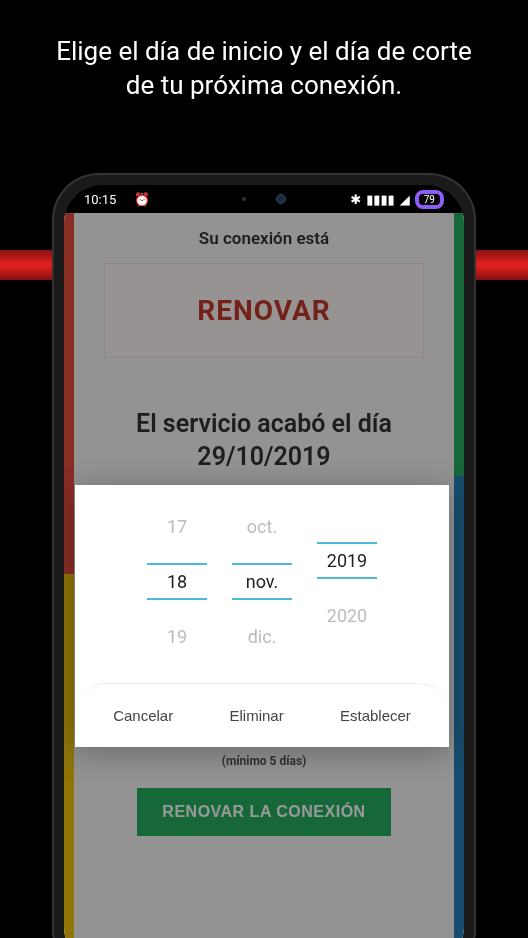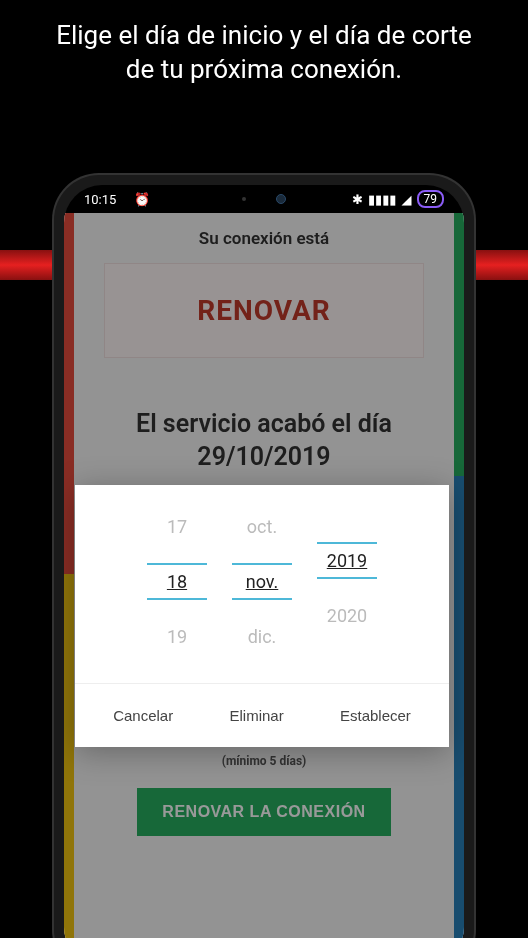--- a/index.html
+++ b/index.html
@@ -8,21 +8,21 @@
       height: 938px;
       background: #000;
       font-family: -apple-system, BlinkMacSystemFont, 'Segoe UI', Roboto, sans-serif;
       overflow: hidden;
       position: relative;
     }
     .instruction {
       color: #fff;
       text-align: center;
       font-size: 26px;
-      padding: 19px 40px 20px;
+      padding: 35px 40px 20px;
       line-height: 1.3;
       font-weight: 400;
     }
     .red-band {
       position: absolute;
       top: 250px;
       left: 0;
       right: 0;
       height: 30px;
       background: linear-gradient(to bottom, #881010 0%, #e62020 50%, #881010 100%);
@@ -87,24 +87,24 @@
       align-items: center;
       justify-content: space-between;
       padding: 0 20px;
       color: #fff;
       font-size: 13px;
       z-index: 15;
     }
     .status-left { display: flex; align-items: center; gap: 18px; }
     .status-right { display: flex; align-items: center; gap: 5px; }
     .battery-badge {
-      border: 2px solid #8b5cf6;
+      border: 4px solid #8b5cf6;
       border-radius: 8px;
       padding: 0 5px;
-      font-size: 12px;
+      font-size: 10px;
     }
     .app-screen {
       position: absolute;
       top: 28px;
       left: 0;
       right: 0;
       bottom: 0;
       background: #f5f5f5;
     }
     .color-strip-left {
@@ -207,27 +207,27 @@
       padding: 6px 2px;
       text-align: center;
       width: 100%;
     }
     .picker-val.faded { color: #bbb; }
     .picker-val.active {
       color: #222;
       border-top: 2px solid #4db8d8;
       border-bottom: 2px solid #4db8d8;
       font-weight: 400;
-      text-decoration: underline;
     }
     .dialog-actions {
       display: flex;
       justify-content: space-around;
       padding: 18px 10px;
       border-top: 1px solid #eee;
+      border-radius: 31px;
     }
     .dialog-btn {
       background: none;
       border: none;
       font-size: 15px;
       color: #444;
       cursor: pointer;
       padding: 5px 10px;
     }
     .hidden-date-area {

